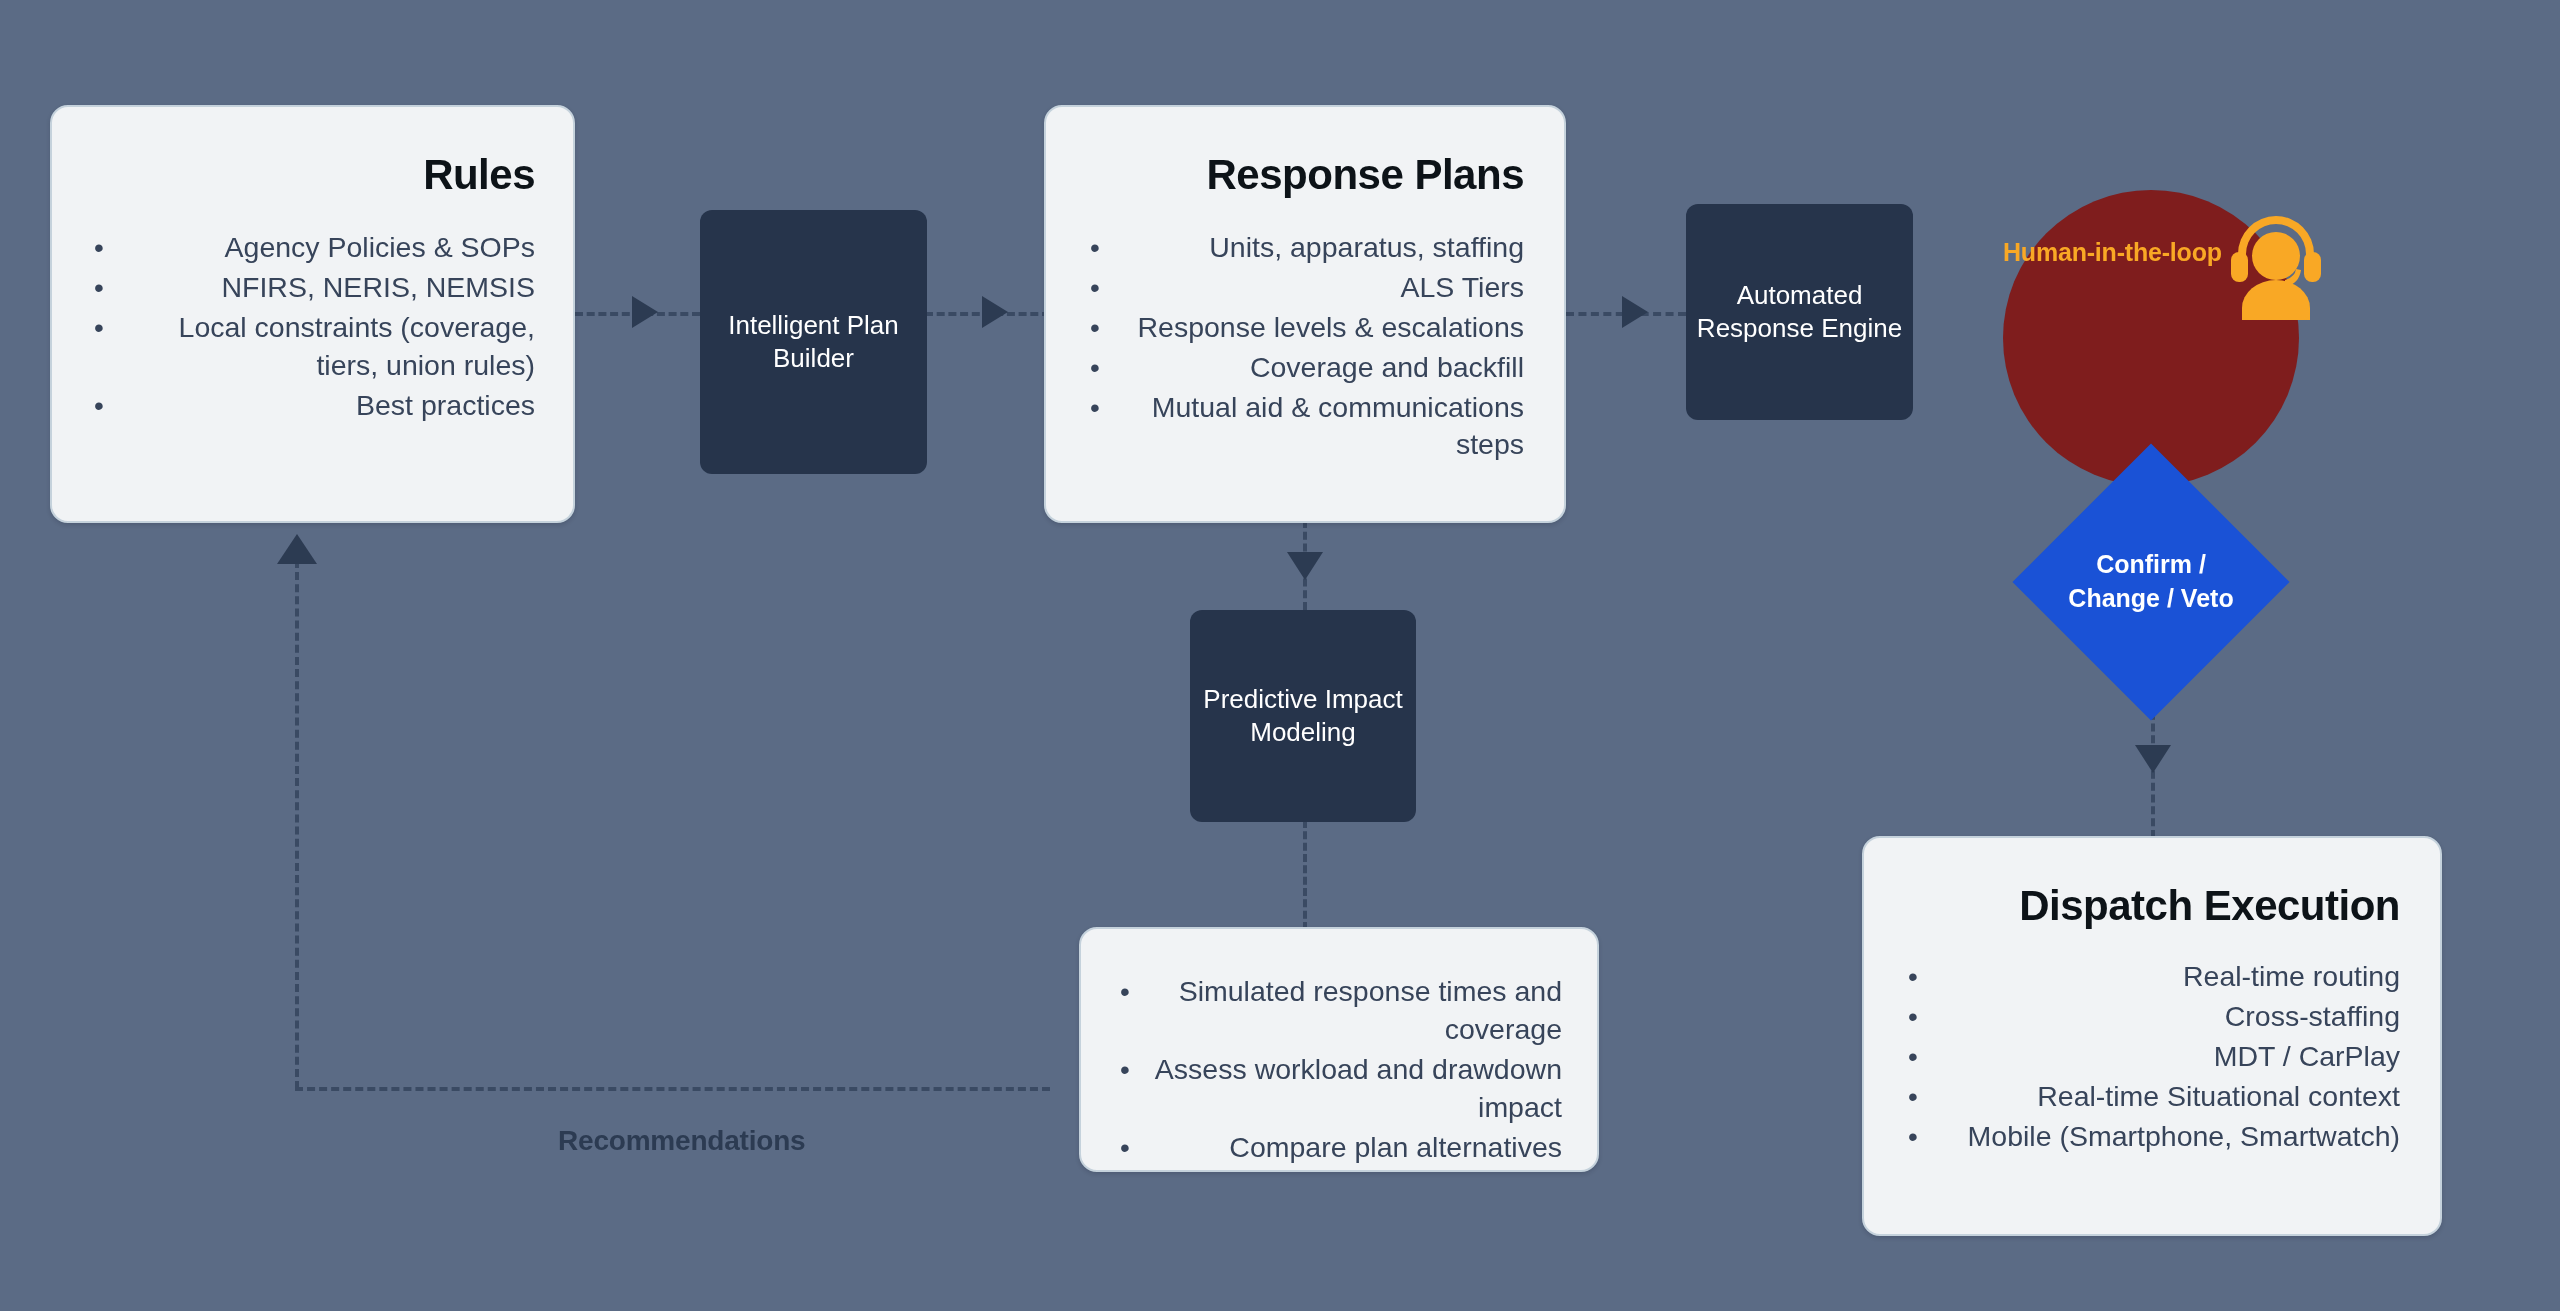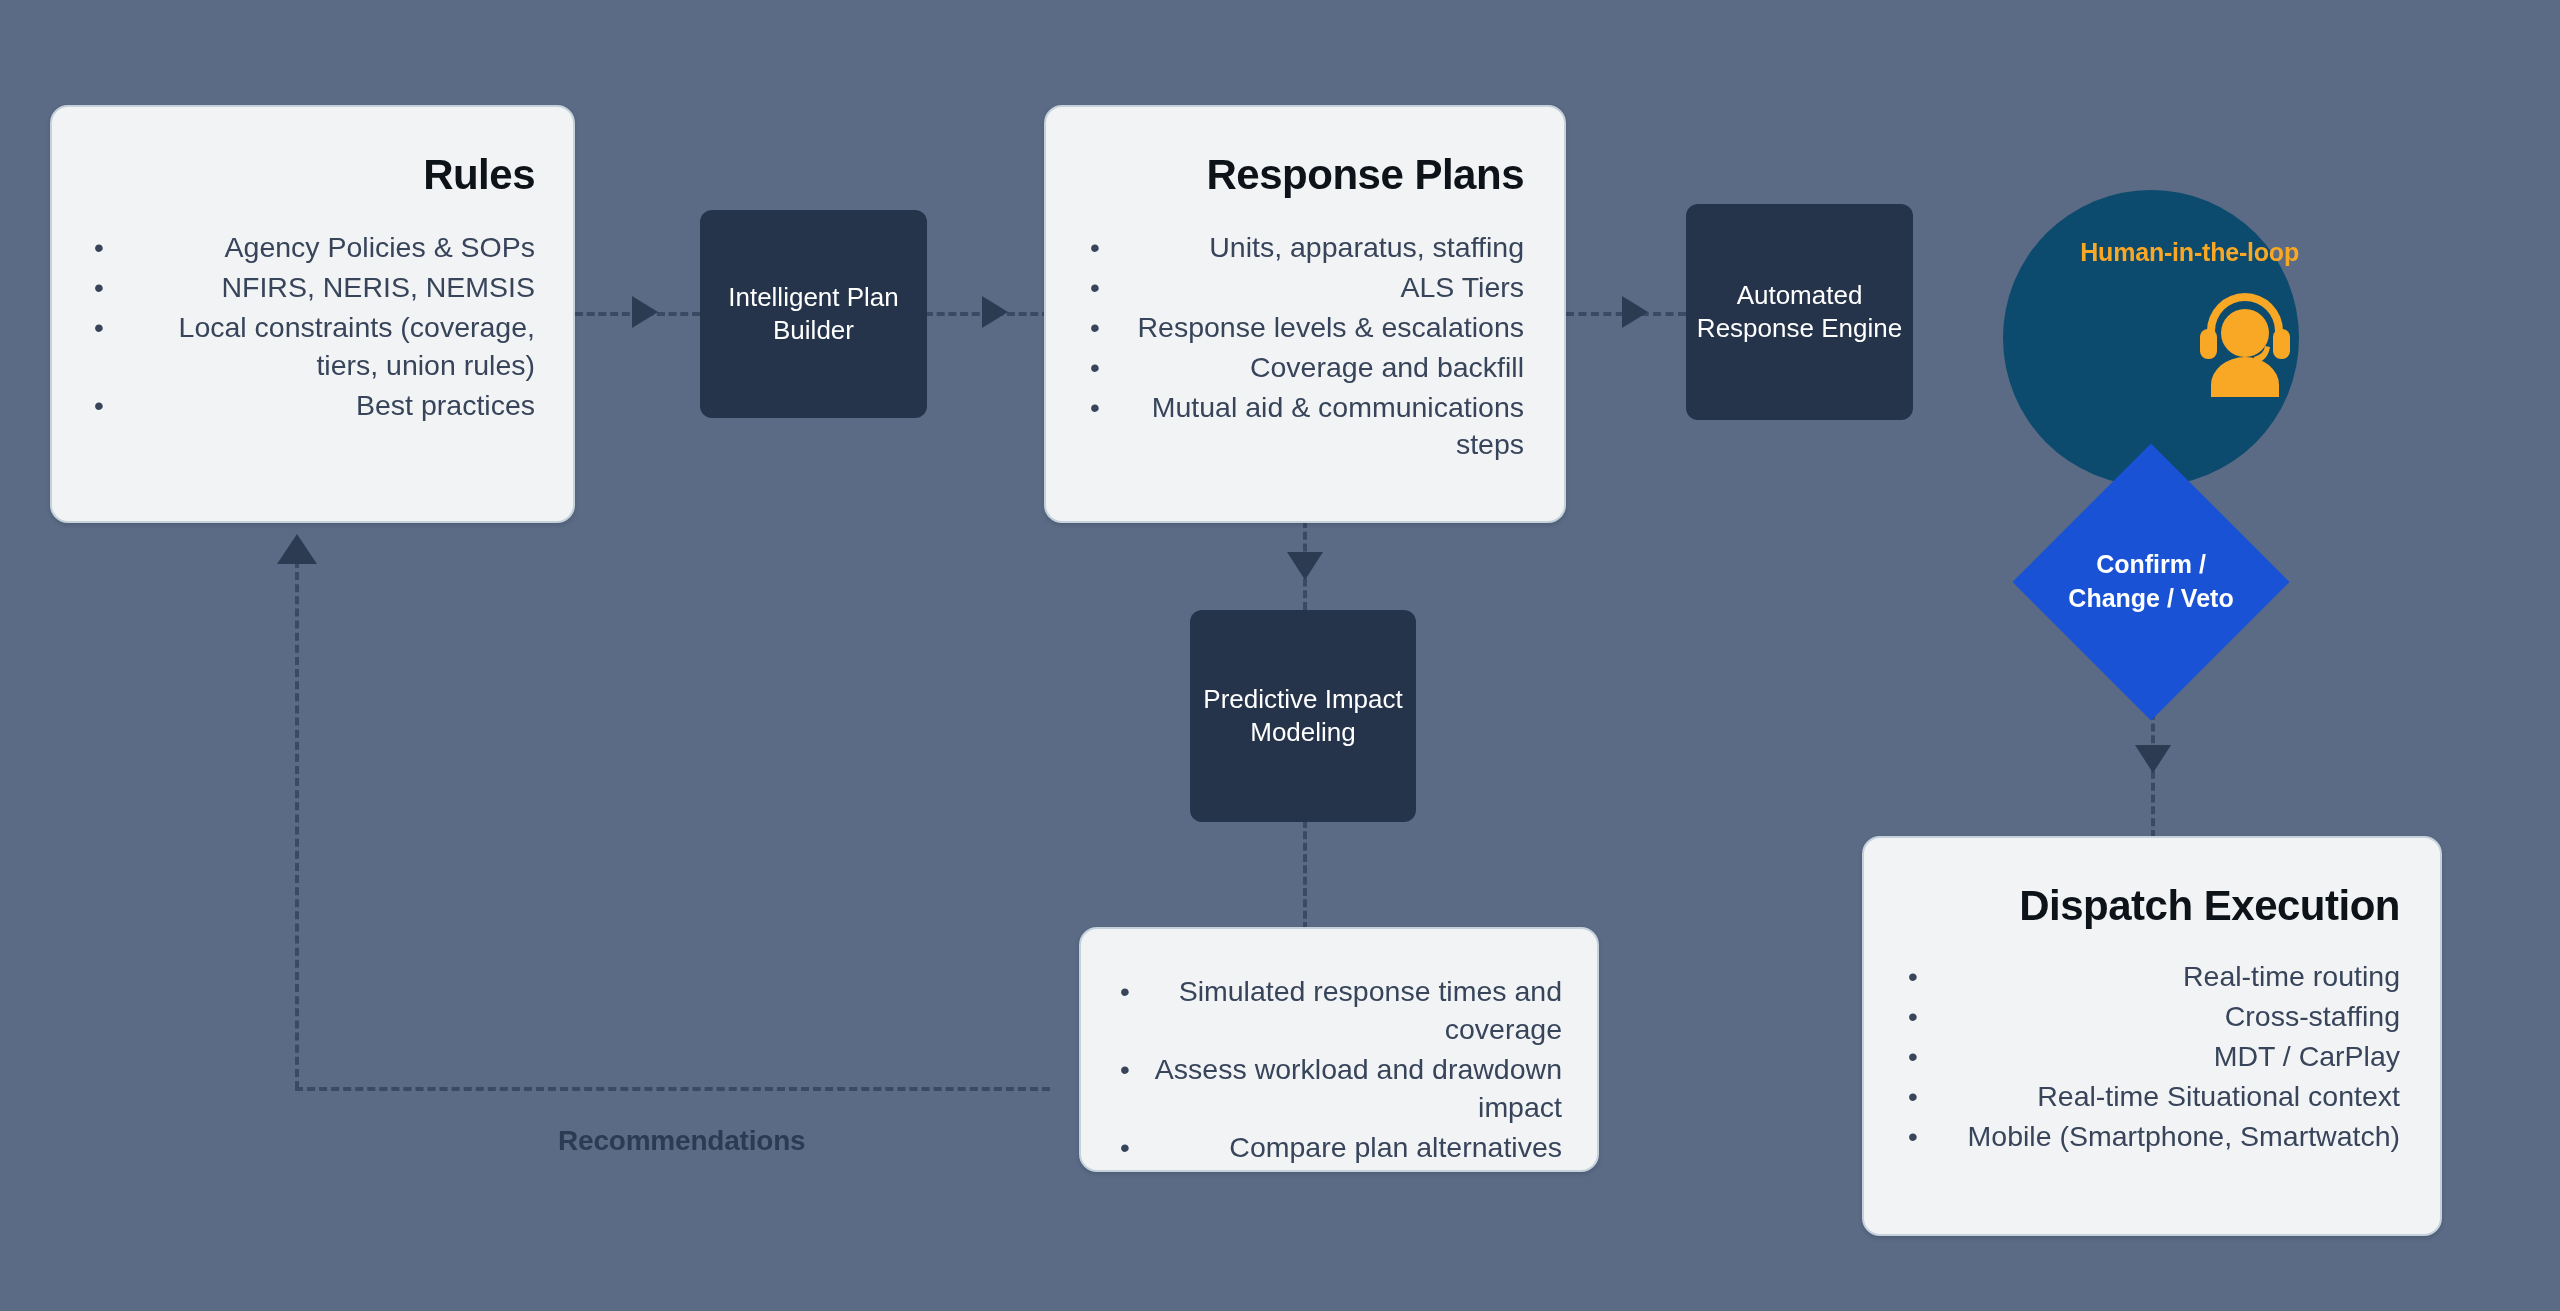--- a/index.html
+++ b/index.html
@@ -67,25 +67,25 @@
     text-align: center;
     display: flex;
     align-items: center;
     justify-content: center;
     padding: 8px;
   }
 
   
   .hitl {
     position: absolute;
-    background: #0c4a6e;
+    background: #7f1d1d;
     border-radius: 50%;
     display: flex;
-    flex-direction: column;
-    align-items: flex-end;
+    flex-direction: row;
+    align-items: flex-start;
     box-sizing: border-box;
   }
   .hitl-label {
     color: #f9a825;
     font-size: 25px;
     font-weight: bold;
     margin-top: 48px;
     letter-spacing: -0.2px;
     white-space: nowrap;
   }
@@ -191,21 +191,21 @@
   <div class="card" style="left:50px; top:105px; width:525px; height:418px; padding:44px 38px;">
     <h2 class="card-title">Rules</h2>
     <ul style="margin-top:30px;">
       <li>Agency Policies &amp; SOPs</li>
       <li>NFIRS, NERIS, NEMSIS</li>
       <li>Local constraints (coverage, tiers, union rules)</li>
       <li>Best practices</li>
     </ul>
   </div>
 
-  <div class="node" style="left:700px; top:210px; width:227px; height:208px;">
+  <div class="node" style="left:700px; top:210px; width:227px; height:264px;">
     <span>Intelligent Plan Builder</span>
   </div>
 
   <div class="card" style="left:1044px; top:105px; width:522px; height:418px; padding:44px 40px;">
     <h2 class="card-title">Response Plans</h2>
     <ul style="margin-top:30px;">
       <li>Units, apparatus, staffing</li>
       <li>ALS Tiers</li>
       <li>Response levels &amp; escalations</li>
       <li>Coverage and backfill</li>

